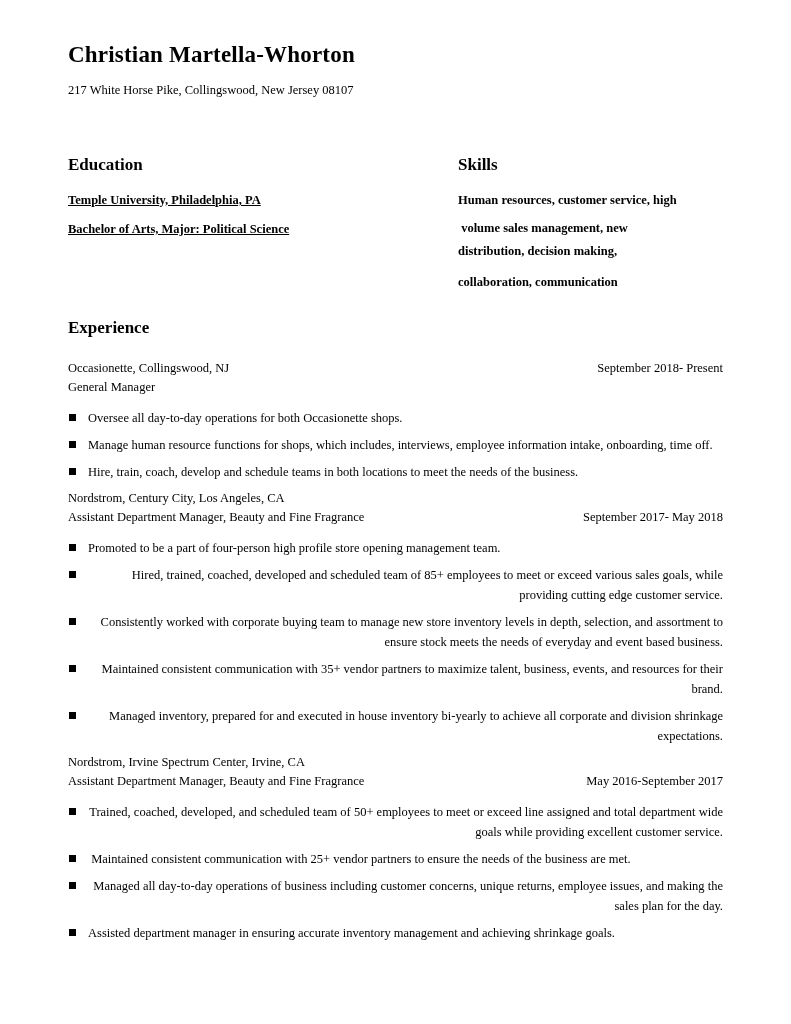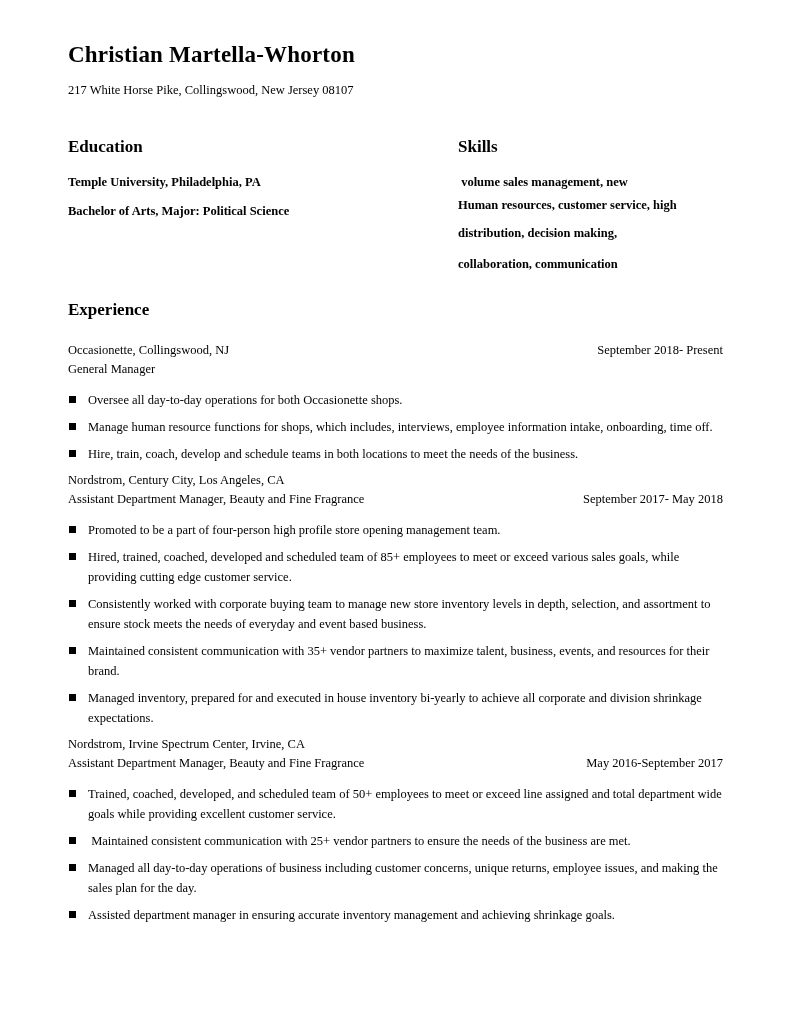--- a/index.html
+++ b/index.html
@@ -29,40 +29,41 @@
     font-weight: normal;
     margin: 0;
     line-height: 18px;
   }
   .contact-gap {
     display: inline-block;
     width: 20px;
   }
   .two-col {
     display: flex;
-    margin-top: 38px;
+    margin-top: 56px;
   }
   .col-edu {
     flex: none;
     width: 390px;
   }
   .col-skills {
     flex: 1;
     min-width: 0;
   }
   h2.section-heading {
     font-size: 17px;
     font-weight: bold;
     margin: 0 0 16px 0;
   }
   .entry {
     font-size: 12.5px;
     font-weight: bold;
     line-height: 19px;
     margin: 0 0 10px 0;
+    text-decoration: underline;
   }
   .skill-line {
     font-size: 12.5px;
     font-weight: bold;
     line-height: 19px;
     margin: 0;
     white-space: pre-wrap;
   }
   .skill-line.gap-md { margin-bottom: 9px; }
   .skill-line.gap-sm { margin-bottom: 4px; }
@@ -103,42 +104,43 @@
   }
   .sq {
     flex: none;
     width: 7px;
     height: 7px;
     background: #000000;
     margin: 6px 12px 0 1px;
   }
   .btext {
     white-space: pre-wrap;
+    text-align: right;
   }
 </style>
 </head>
 <body>
 
 <div class="page">
 
   <header>
     <h1 class="name">Christian Martella-Whorton</h1>
     <p class="contact">217 White Horse Pike, Collingswood, New Jersey 08107</p>
   </header>
 
   <div class="two-col">
     <section class="col-edu">
       <h2 class="section-heading">Education</h2>
       <p class="entry">Temple University, Philadelphia, PA</p>
       <p class="entry">Bachelor of Arts, Major: Political Science</p>
     </section>
     <section class="col-skills">
       <h2 class="section-heading">Skills</h2>
+      <p class="skill-line gap-md">Human resources, customer service, high</p>
       <p class="skill-line gap-sm"> volume sales management, new</p>
-      <p class="skill-line gap-md">Human resources, customer service, high</p>
       <p class="skill-line gap-lg">distribution, decision making,</p>
       <p class="skill-line">collaboration, communication</p>
     </section>
   </div>
 
   <section class="experience">
     <h2 class="section-heading">Experience</h2>
 
     <div class="job">
       <div class="job-row">

